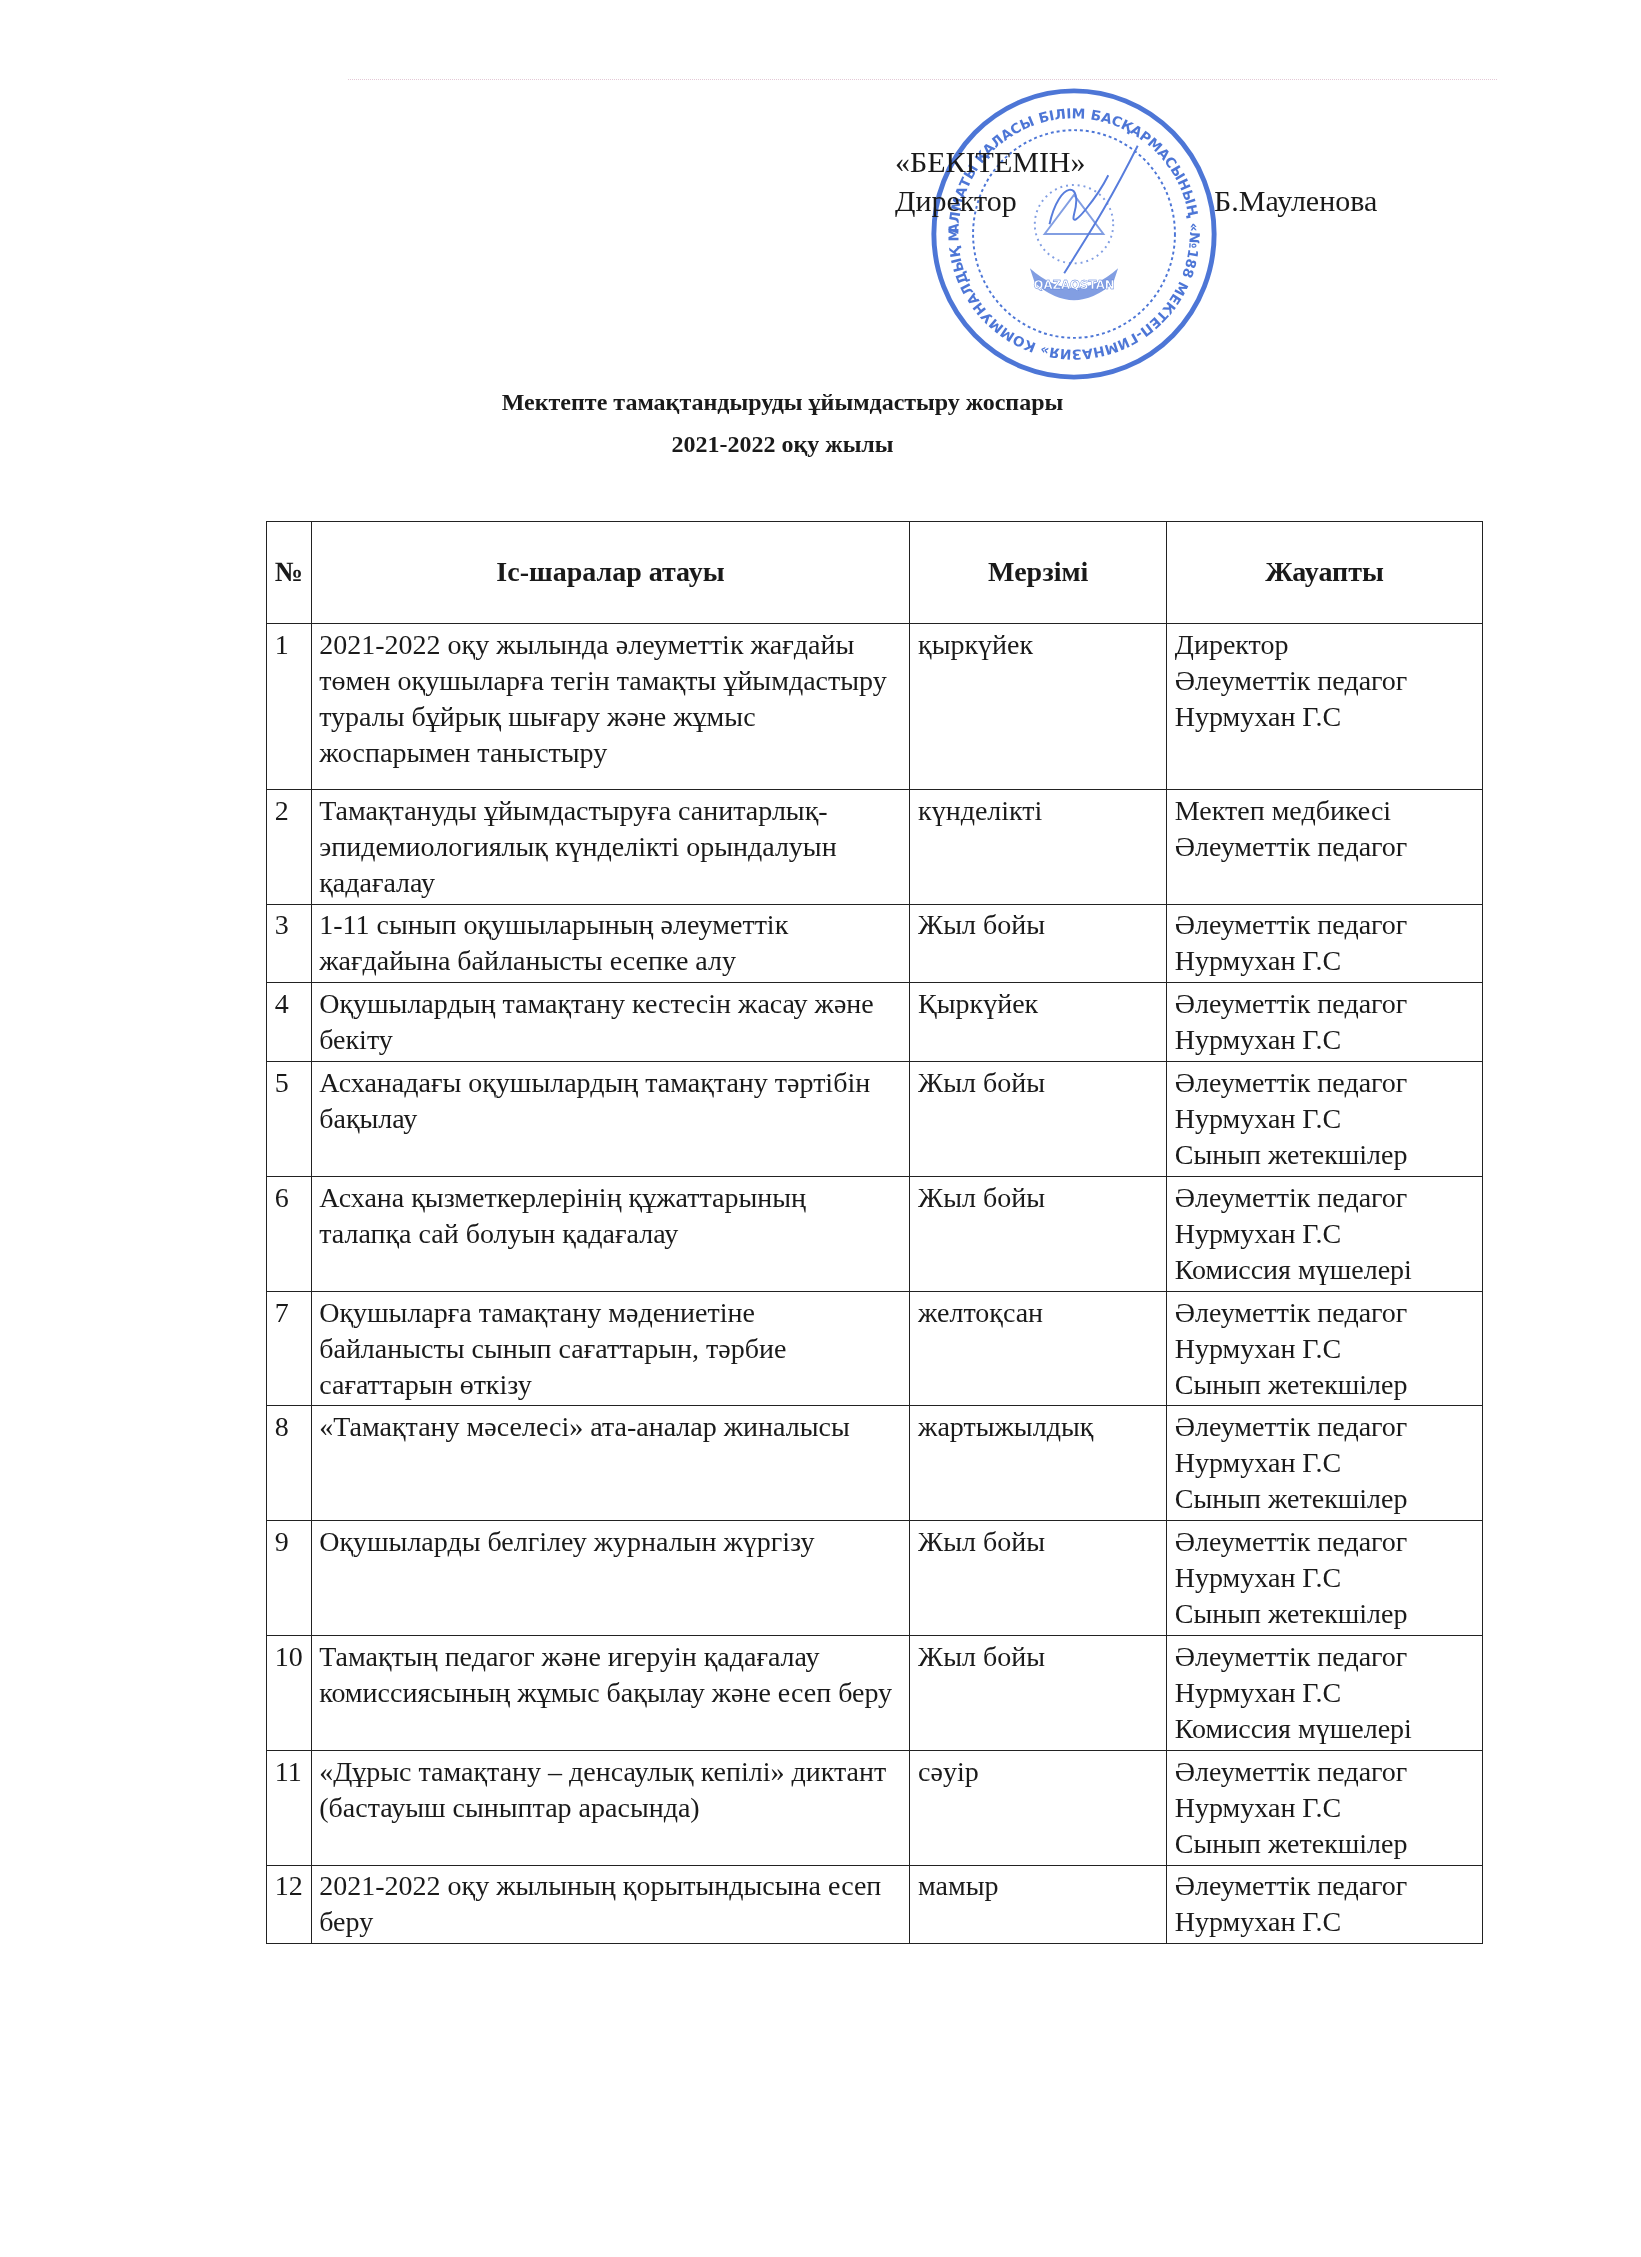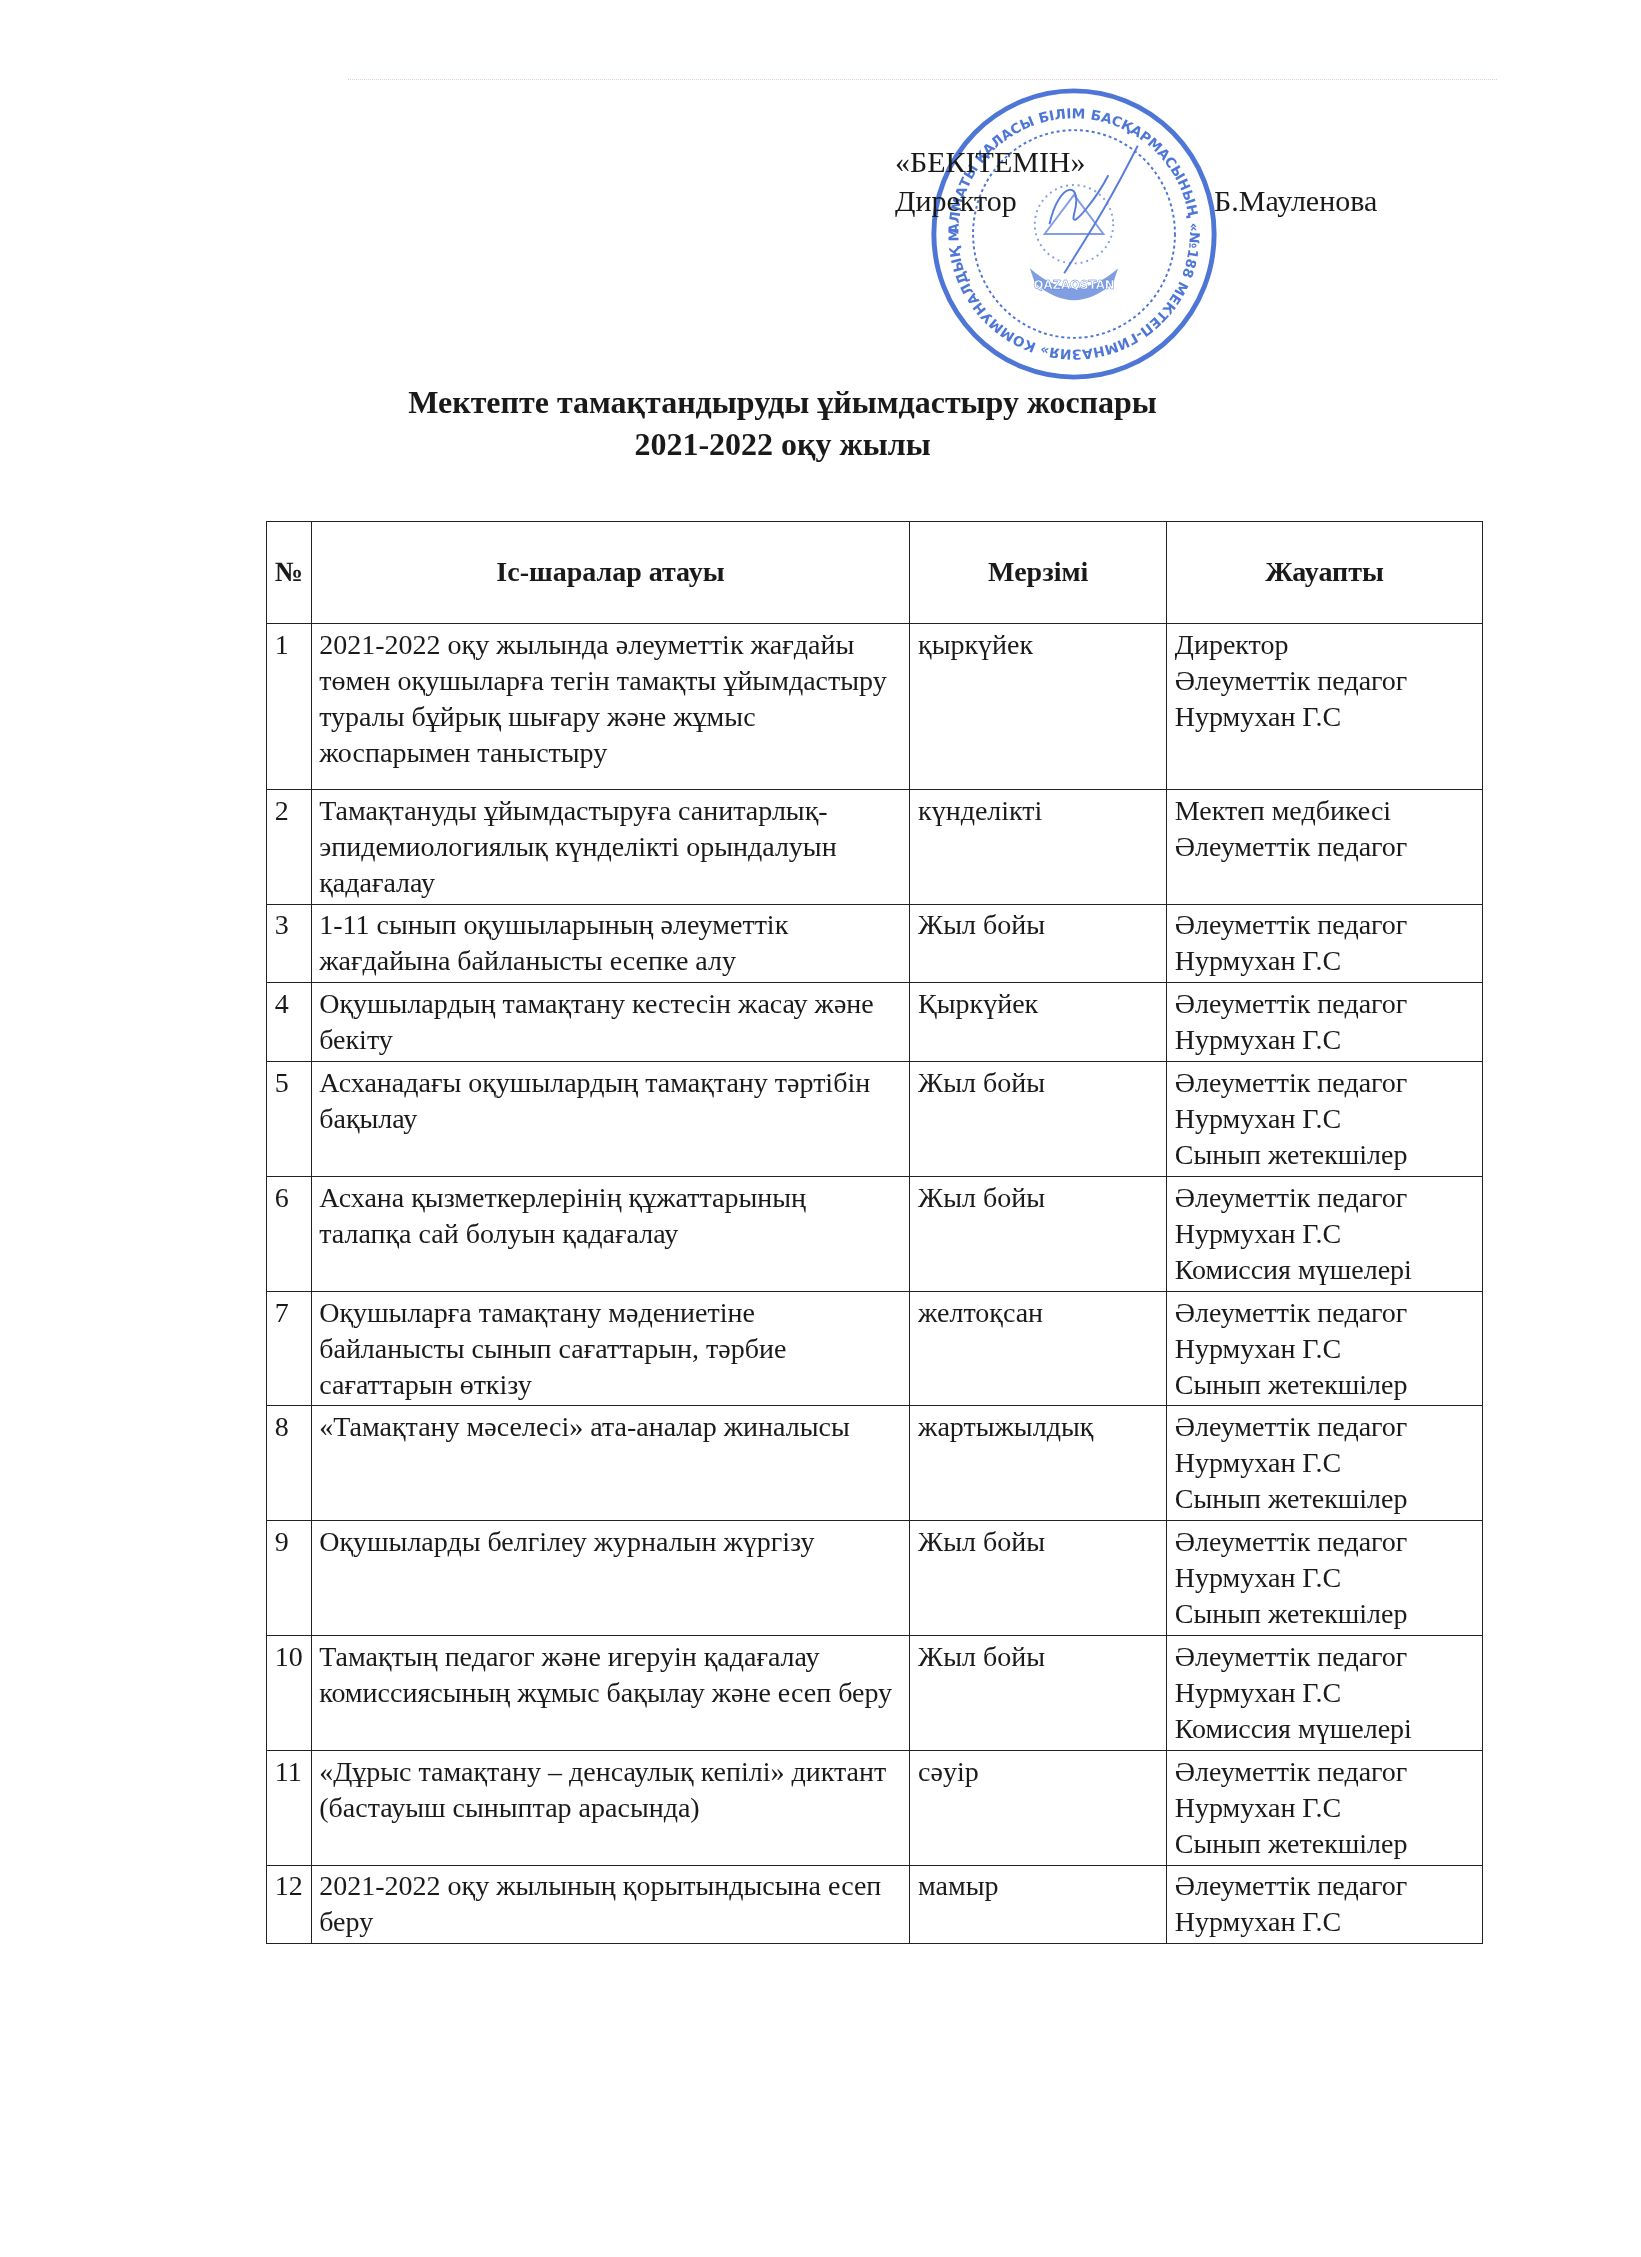--- a/index.html
+++ b/index.html
@@ -16,21 +16,21 @@
     z-index: 2;
   }
   .approval .row { display: flex; }
   .approval .director-label { width: 319px; }
   .stamp {
     position: absolute; left: 927px; top: 87px; width: 294px; height: 294px;
     z-index: 1; opacity: 0.85;
   }
   .title-block {
     position: absolute; left: 0; top: 381px; width: 1565px; text-align: center;
-    font-weight: bold; font-size: 32px; line-height: 42px; z-index: 2;
+    font-weight: bold; font-size: 24px; line-height: 42px; z-index: 2;
   }
   table.plan {
     position: absolute; left: 266px; top: 521px; width: 1217px;
     border-collapse: collapse; font-size: 28px; line-height: 36px;
   }
   table.plan th, table.plan td {
     border: 1.9px solid #222; vertical-align: top; padding: 2.9px 7.7px 2.9px 7.7px;
   }
   table.plan th {
     font-weight: bold; text-align: center; vertical-align: middle; height: 95px;

